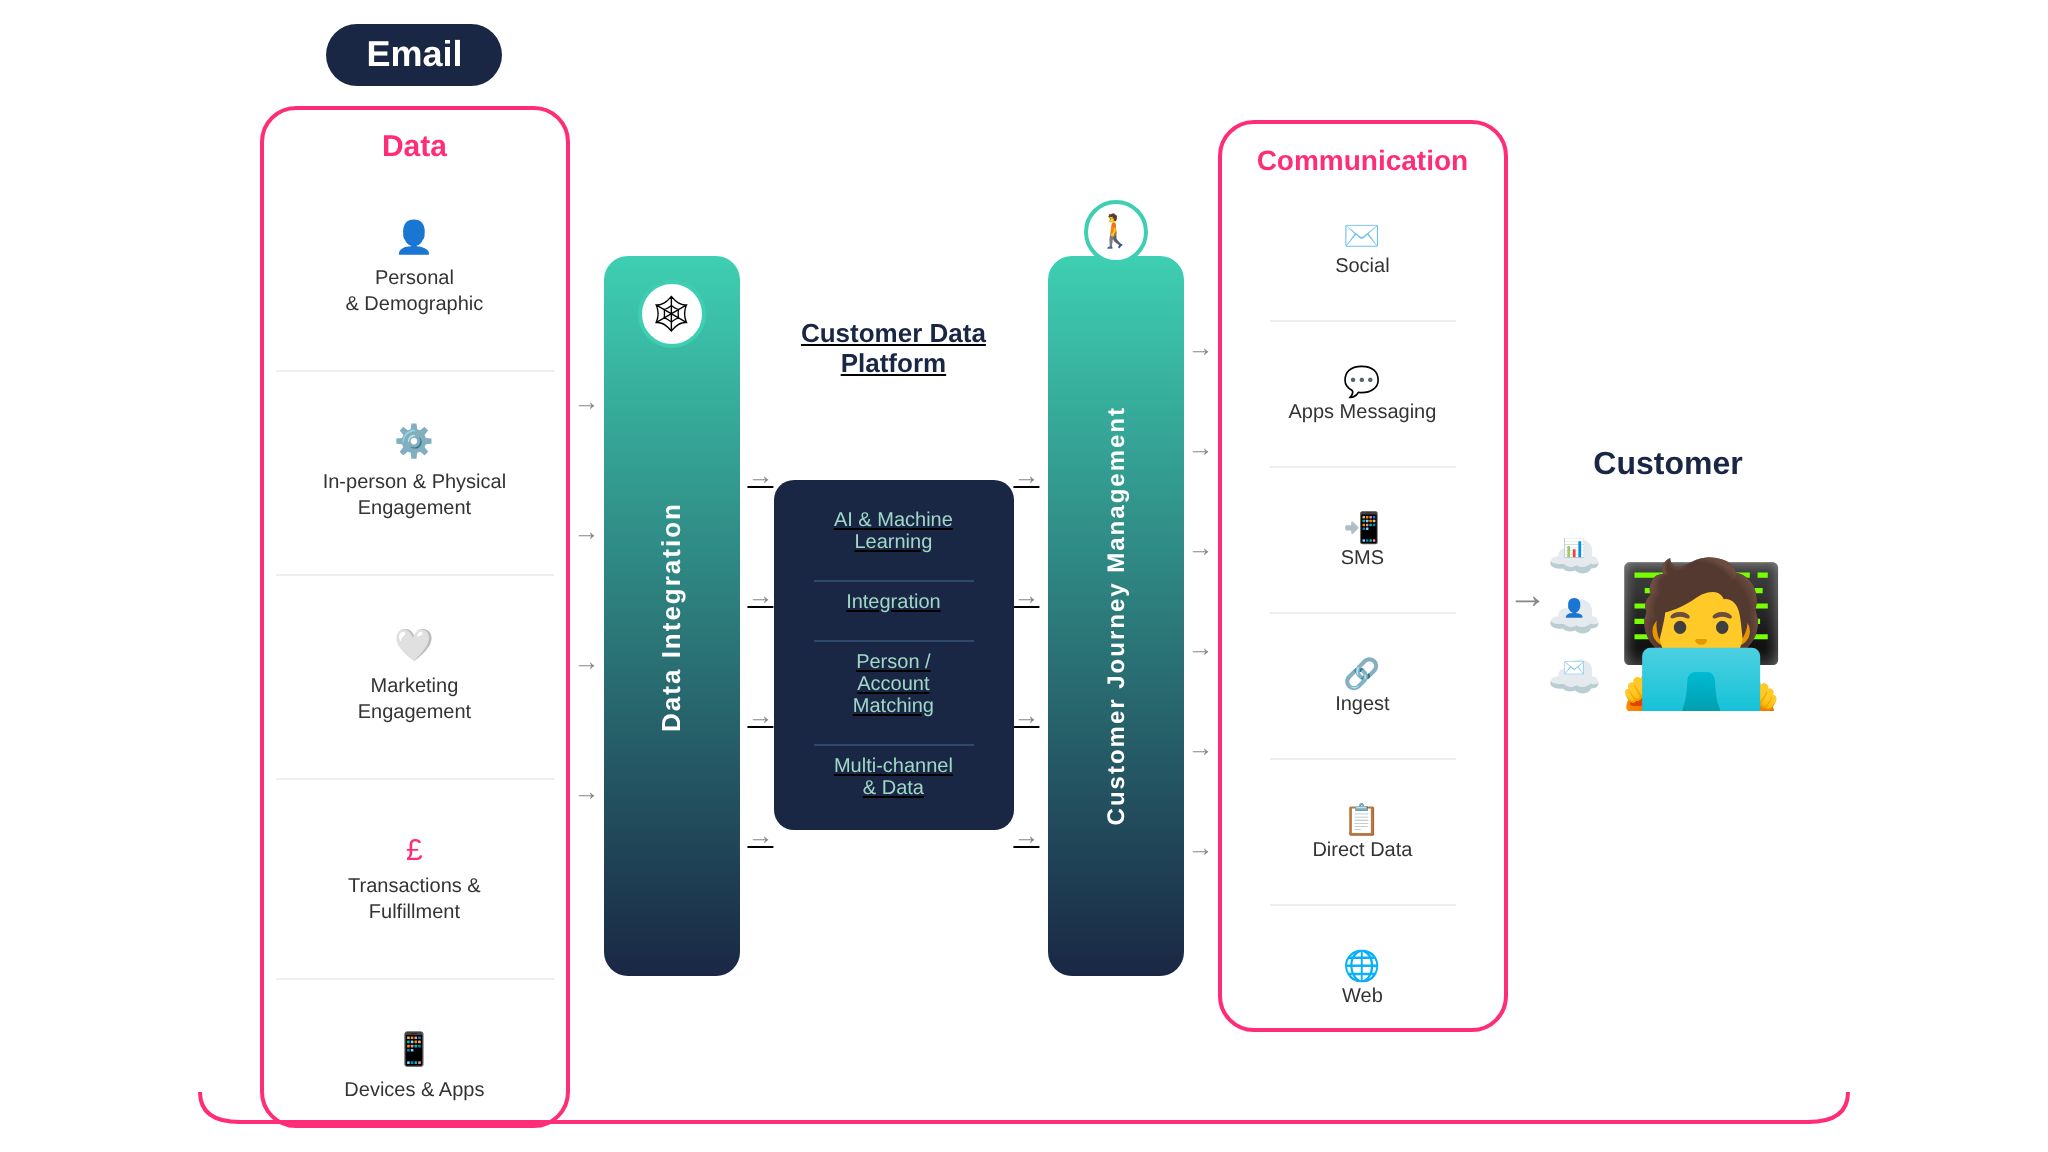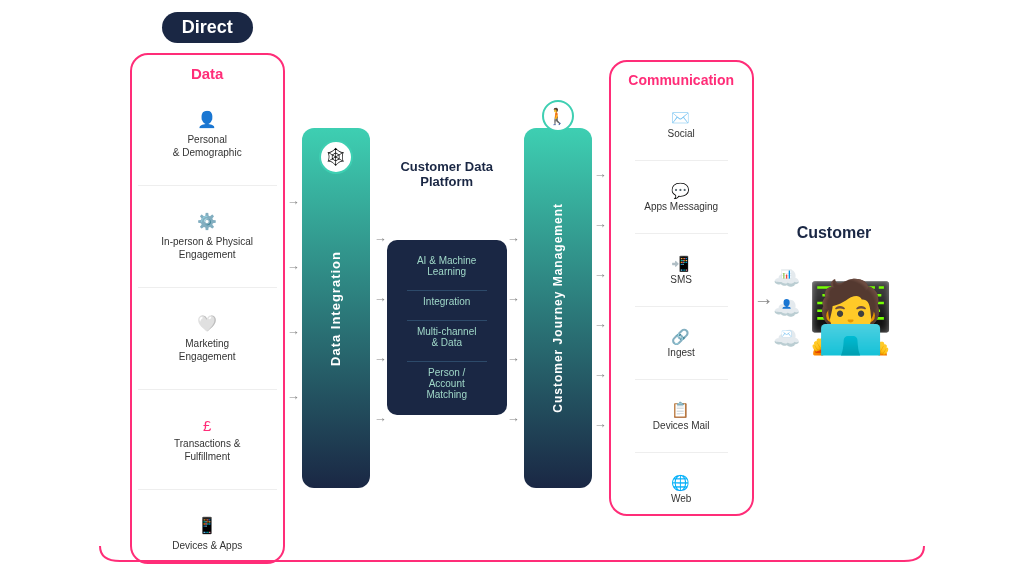--- a/index.html
+++ b/index.html
@@ -203,21 +203,21 @@
       color: #3ecfb2;
     }
   </style>
 </head>
 <body>
 
 <div class="diagram">
   <div class="full-layout">
 
     <div class="col">
-      <div class="label-row">Direct</div>
+      <div class="label-row">Email</div>
       <div class="ingest-card">
         <div class="ingest-card-title">Data</div>
 
         <div class="ingest-item">
           <span class="icon">👤</span>
           <span>Personal<br>&amp; Demographic</span>
         </div>
         <div class="divider"></div>
 
         <div class="ingest-item">
@@ -253,35 +253,35 @@
     </div>
 
     <div class="col" style="margin-top:40px;">
       <div class="di-column">
 
         <div style="position:absolute;top:12px;left:50%;transform:translateX(-50%);background:white;border-radius:50%;width:34px;height:34px;display:flex;align-items:center;justify-content:center;font-size:18px;border:2px solid #3ecfb2;">🕸</div>
         <div class="di-label">Data Integration</div>
       </div>
     </div>
 
-    <div style="display:flex;flex-direction:column;align-items:center;margin-top:40px;margin:40px 4px 0 4px;">
+    <div style="display:flex;flex-direction:column;align-items:center;margin-top:40px;margin:40px 4px 0 4px;text-decoration:underline;">
       <div class="cdp-title">Customer Data<br>Platform</div>
       <div style="display:flex;align-items:center;">
 
         <div style="display:flex;flex-direction:column;justify-content:space-around;height:260px;padding:10px 0;">
           <span class="small-arrow">→</span>
           <span class="small-arrow">→</span>
           <span class="small-arrow">→</span>
           <span class="small-arrow">→</span>
         </div>
         <div class="cdp-body">
           <div class="cdp-item" style="font-size:10px;color:#a0d8c8;text-align:center;padding:5px 2px;">AI &amp; Machine Learning</div>
           <div class="cdp-item" style="font-size:10px;color:#a0d8c8;text-align:center;padding:5px 2px;border-top:1px solid #2d4a6a;">Integration</div>
+          <div class="cdp-item" style="font-size:10px;color:#a0d8c8;text-align:center;padding:5px 2px;border-top:1px solid #2d4a6a;">Person /<br>Account Matching</div>
           <div class="cdp-item" style="font-size:10px;color:#a0d8c8;text-align:center;padding:5px 2px;border-top:1px solid #2d4a6a;">Multi-channel<br>&amp; Data</div>
-          <div class="cdp-item" style="font-size:10px;color:#a0d8c8;text-align:center;padding:5px 2px;border-top:1px solid #2d4a6a;">Person /<br>Account Matching</div>
         </div>
 
         <div style="display:flex;flex-direction:column;justify-content:space-around;height:260px;padding:10px 0;">
           <span class="small-arrow">→</span>
           <span class="small-arrow">→</span>
           <span class="small-arrow">→</span>
           <span class="small-arrow">→</span>
         </div>
       </div>
     </div>
@@ -328,21 +328,21 @@
         <div class="divider"></div>
 
         <div class="comm-item">
           <span class="icon">🔗</span>
           <span>Ingest</span>
         </div>
         <div class="divider"></div>
 
         <div class="comm-item">
           <span class="icon">📋</span>
-          <span>Devices Mail</span>
+          <span>Direct Data</span>
         </div>
         <div class="divider"></div>
 
         <div class="comm-item">
           <span class="icon">🌐</span>
           <span>Web</span>
         </div>
       </div>
     </div>
 

